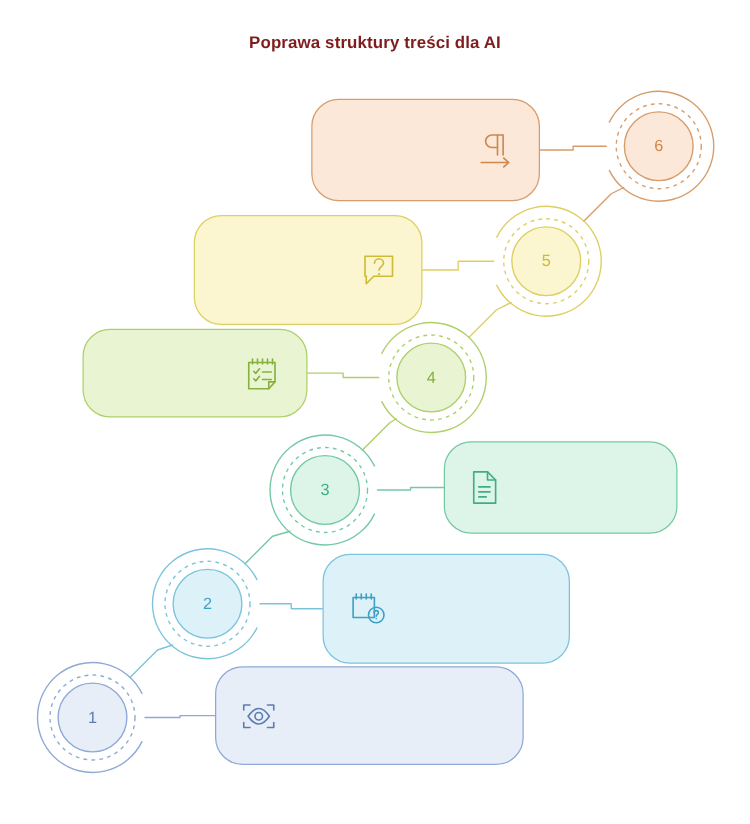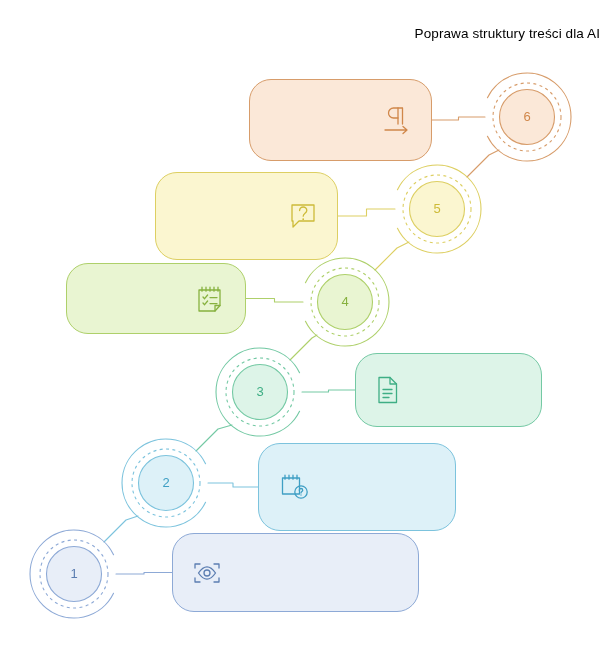--- a/index.html
+++ b/index.html
@@ -1,22 +1,22 @@
 <!DOCTYPE html>
 <html><head>
 <meta charset="utf-8">
 <style>
   html,body{margin:0;padding:0;background:#ffffff;}
   body{width:600px;height:659px;position:relative;overflow:hidden;
        font-family:"Liberation Sans","DejaVu Sans",sans-serif;
        -webkit-font-smoothing:antialiased;}
 
   #page-title{
-    position:absolute;top:26px;left:0;width:600px;text-align:right;
-    font-size:13.5px;font-weight:normal;color:#000000;letter-spacing:.1px;
+    position:absolute;top:26px;left:0;width:600px;text-align:center;
+    font-size:13.5px;font-weight:bold;color:#7f1d1d;letter-spacing:.1px;
   }
 
   #canvas{position:absolute;inset:0;width:600px;height:659px;}
   svg.layer{position:absolute;top:0;left:0;width:600px;height:659px;overflow:visible;}
 
   .node-num{
     position:absolute;font-size:13px;text-align:center;
     width:60px;line-height:60px;pointer-events:none;
   }
 

